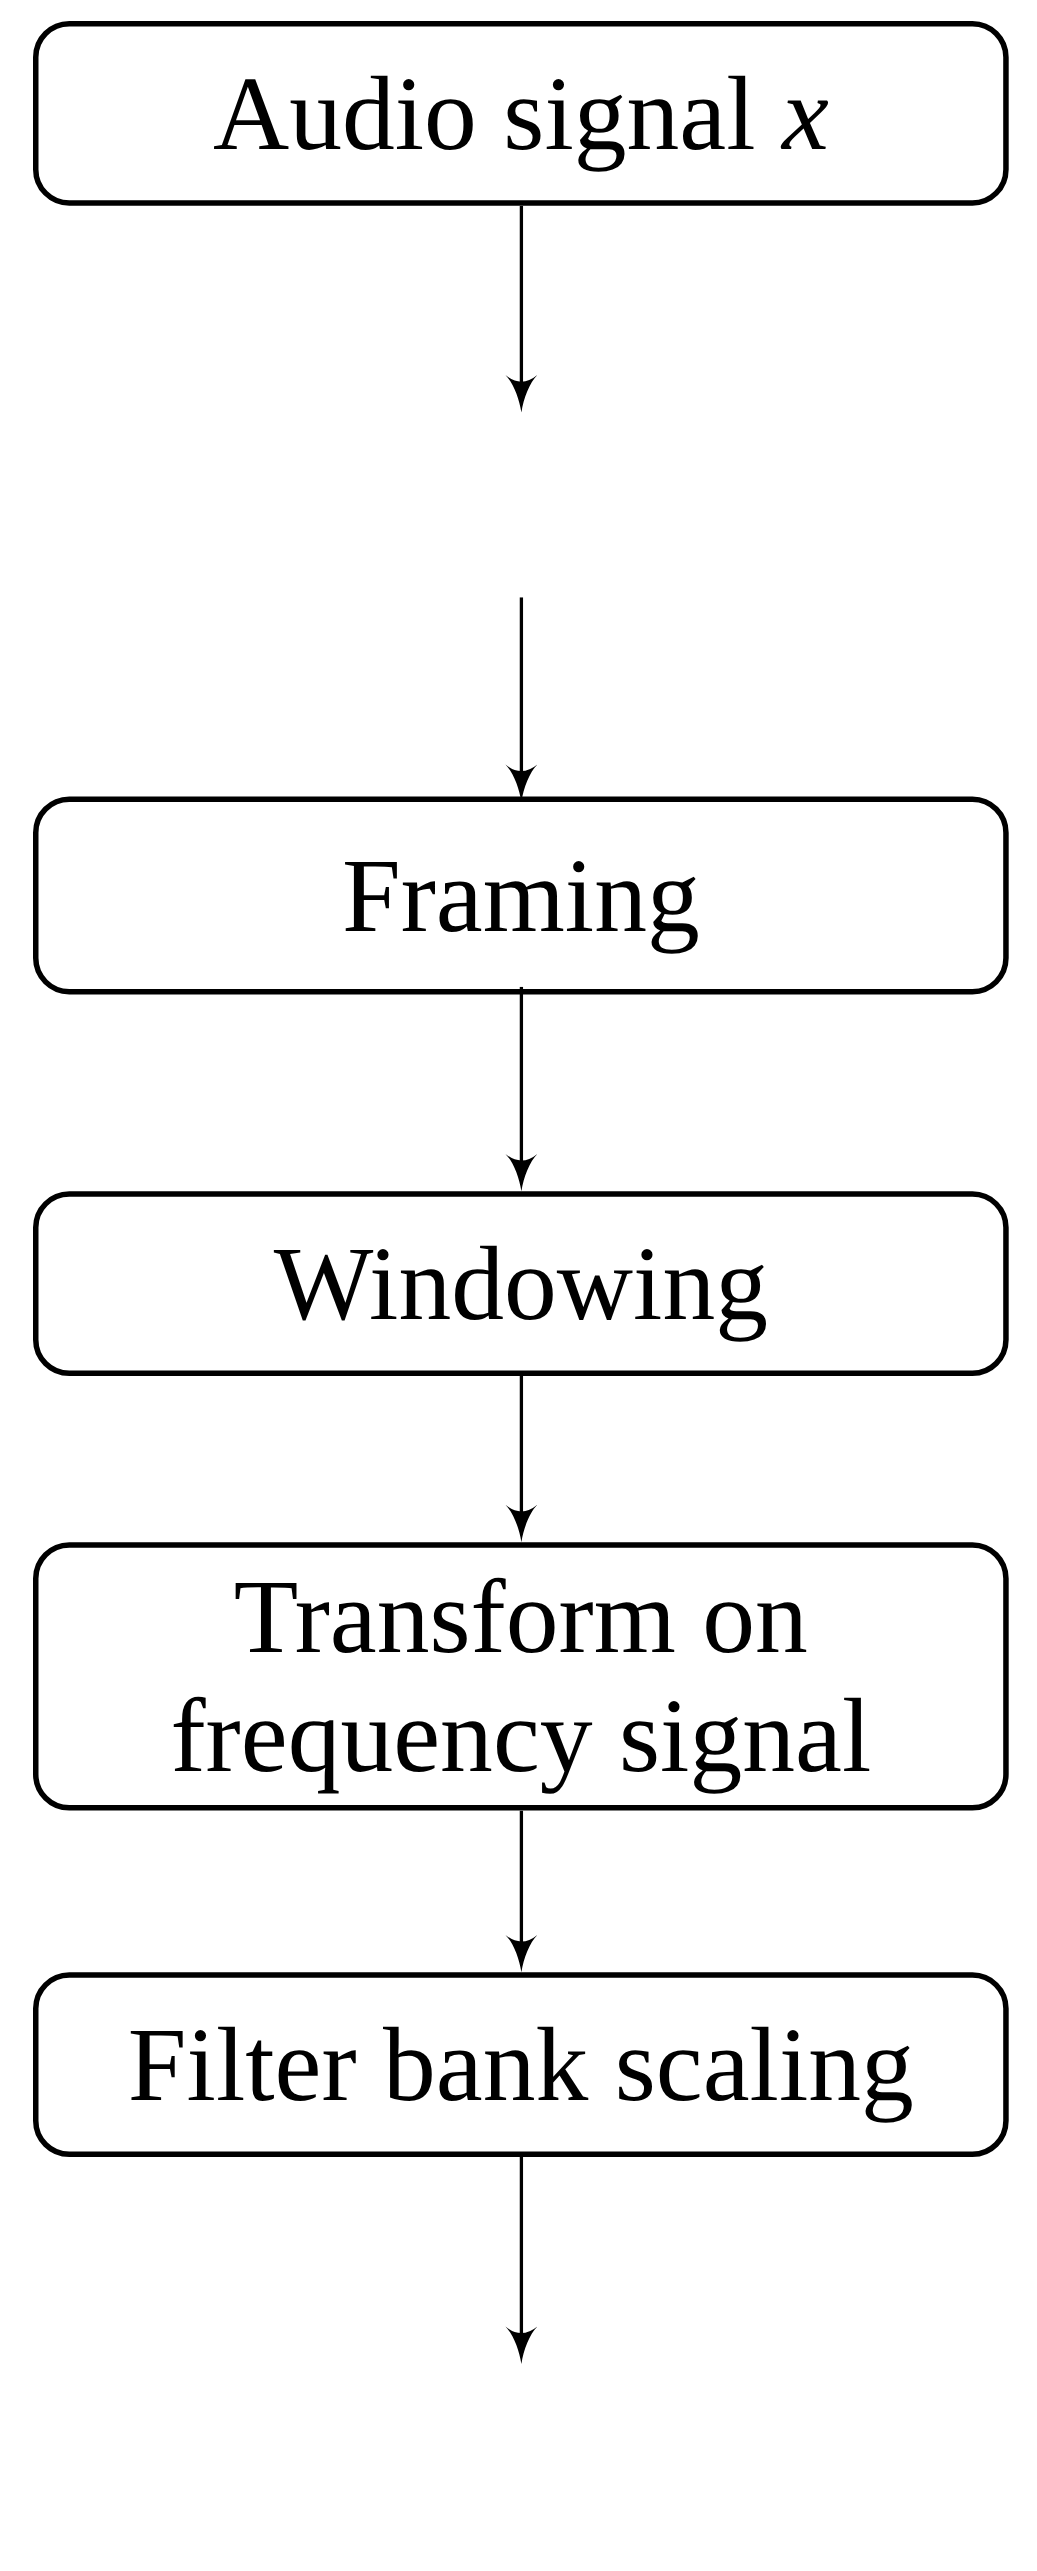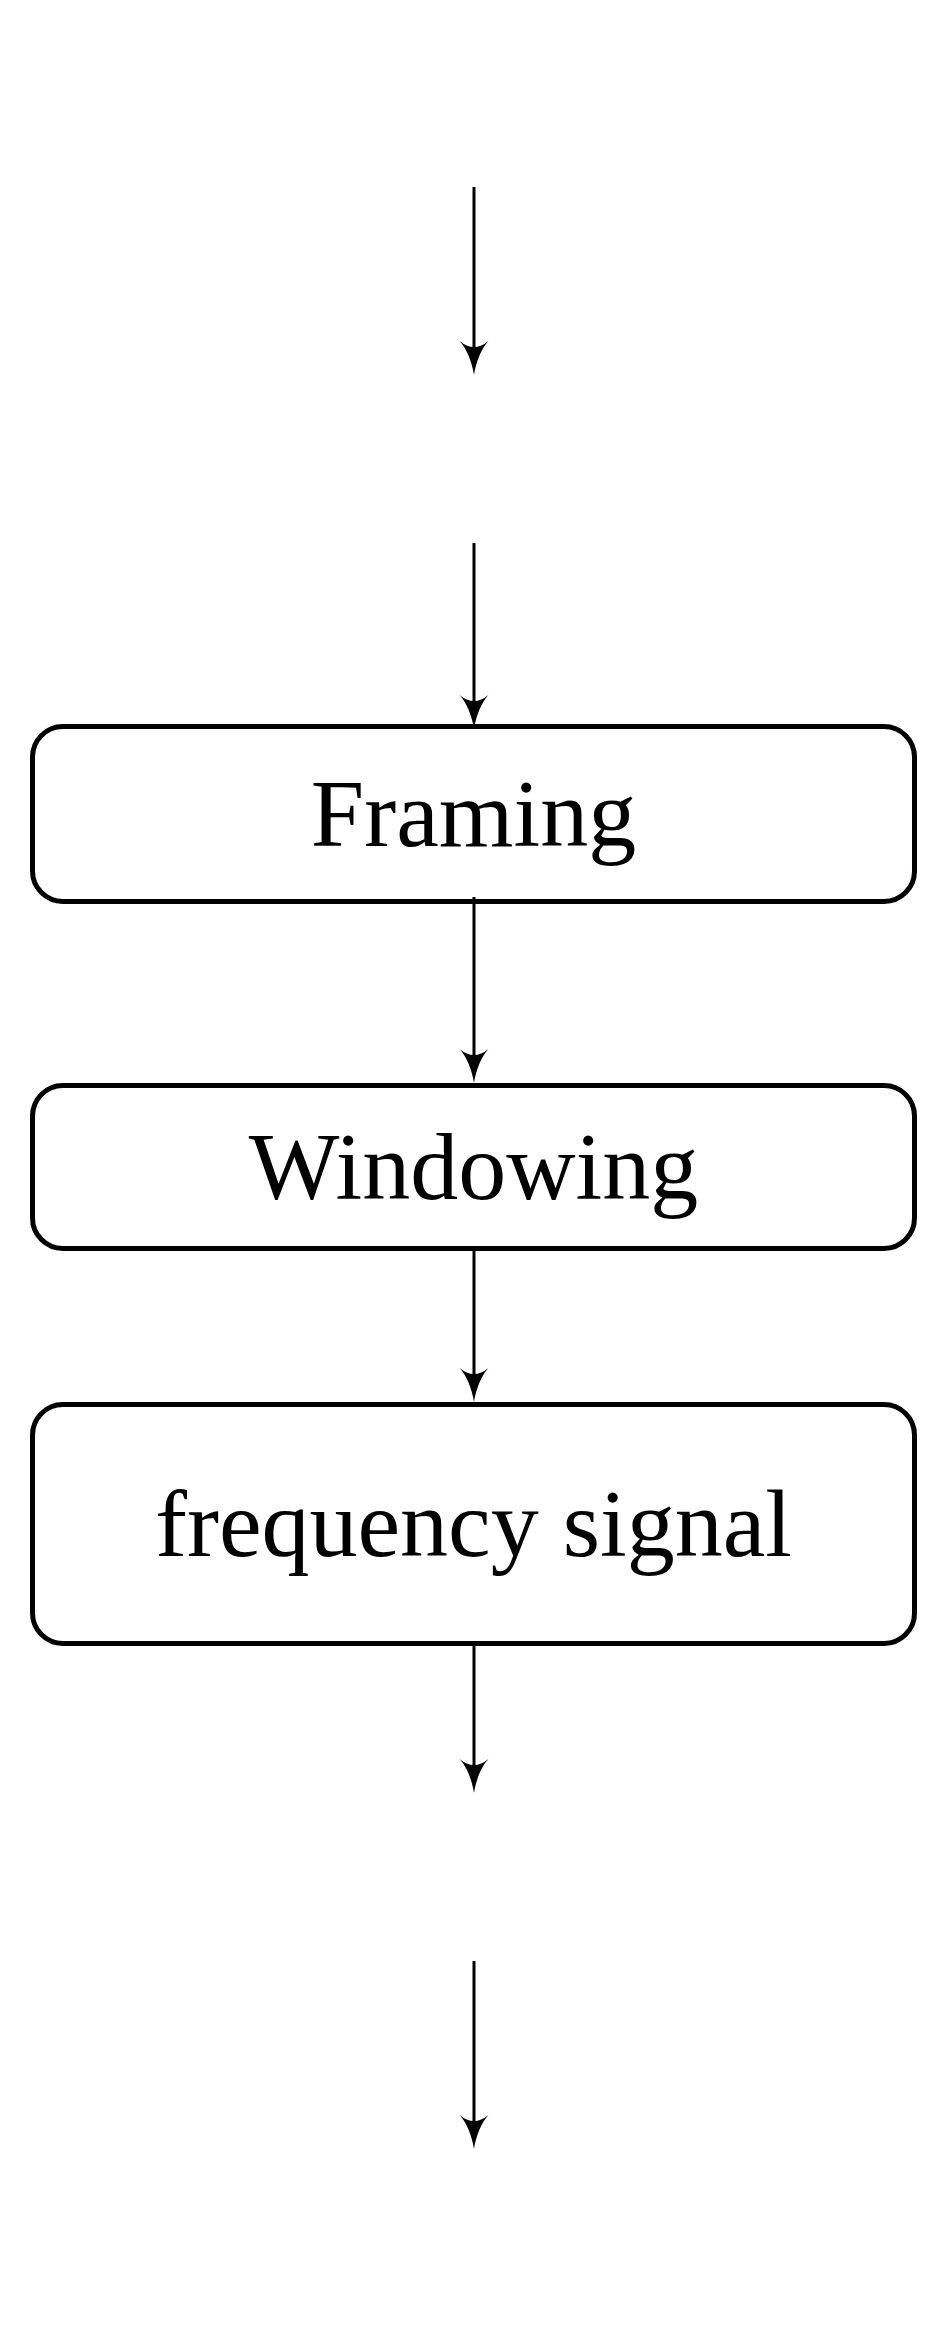--- a/index.html
+++ b/index.html
@@ -44,20 +44,25 @@
   }
   .arrow svg { display: block; }
   .arrow .stroke { stroke: #000000; }
   .arrow .fill { fill: #000000; }
 </style>
 </head>
 <body>
 
 <div class="canvas">
 
+  <div class="node" style="top:19px;height:168px">
+    <div class="label">
+        <span class="line"><span>Audio signal </span><span class="seg-italic">x</span></span>
+      </div>
+  </div>
 
   <div class="arrow" style="top:187px;height:188px">
     <svg width="36" height="188" viewBox="0 0 36 188">
       <line class="stroke" x1="18" y1="0" x2="18" y2="166" stroke-width="3"></line>
       <path class="fill" d="M18 188 C16 175 10.5 161 3.5 154 Q18 166 32.5 154 C25.5 161 20 175 18 188 Z"></path>
     </svg>
   </div>
 
 
   <div class="arrow" style="top:543px;height:186px">
@@ -88,31 +93,37 @@
 
   <div class="arrow" style="top:1251px;height:151px">
     <svg width="36" height="151" viewBox="0 0 36 151">
       <line class="stroke" x1="18" y1="0" x2="18" y2="129" stroke-width="3"></line>
       <path class="fill" d="M18 151 C16 138 10.5 124 3.5 117 Q18 129 32.5 117 C25.5 124 20 138 18 151 Z"></path>
     </svg>
   </div>
 
   <div class="node" style="top:1402px;height:244px">
     <div class="label">
+      <span class="line"><span>Transform on</span></span>
       <span class="line"><span>frequency signal</span></span>
     </div>
   </div>
 
   <div class="arrow" style="top:1646px;height:147px">
     <svg width="36" height="147" viewBox="0 0 36 147">
       <line class="stroke" x1="18" y1="0" x2="18" y2="125" stroke-width="3"></line>
       <path class="fill" d="M18 147 C16 134 10.5 120 3.5 113 Q18 125 32.5 113 C25.5 120 20 134 18 147 Z"></path>
     </svg>
   </div>
 
+  <div class="node" style="top:1793px;height:168px">
+    <div class="label">
+        <span class="line"><span>Filter bank scaling</span></span>
+      </div>
+  </div>
 
   <div class="arrow" style="top:1961px;height:188px">
     <svg width="36" height="188" viewBox="0 0 36 188">
       <line class="stroke" x1="18" y1="0" x2="18" y2="166" stroke-width="3"></line>
       <path class="fill" d="M18 188 C16 175 10.5 161 3.5 154 Q18 166 32.5 154 C25.5 161 20 175 18 188 Z"></path>
     </svg>
   </div>
 
 
 </div>

